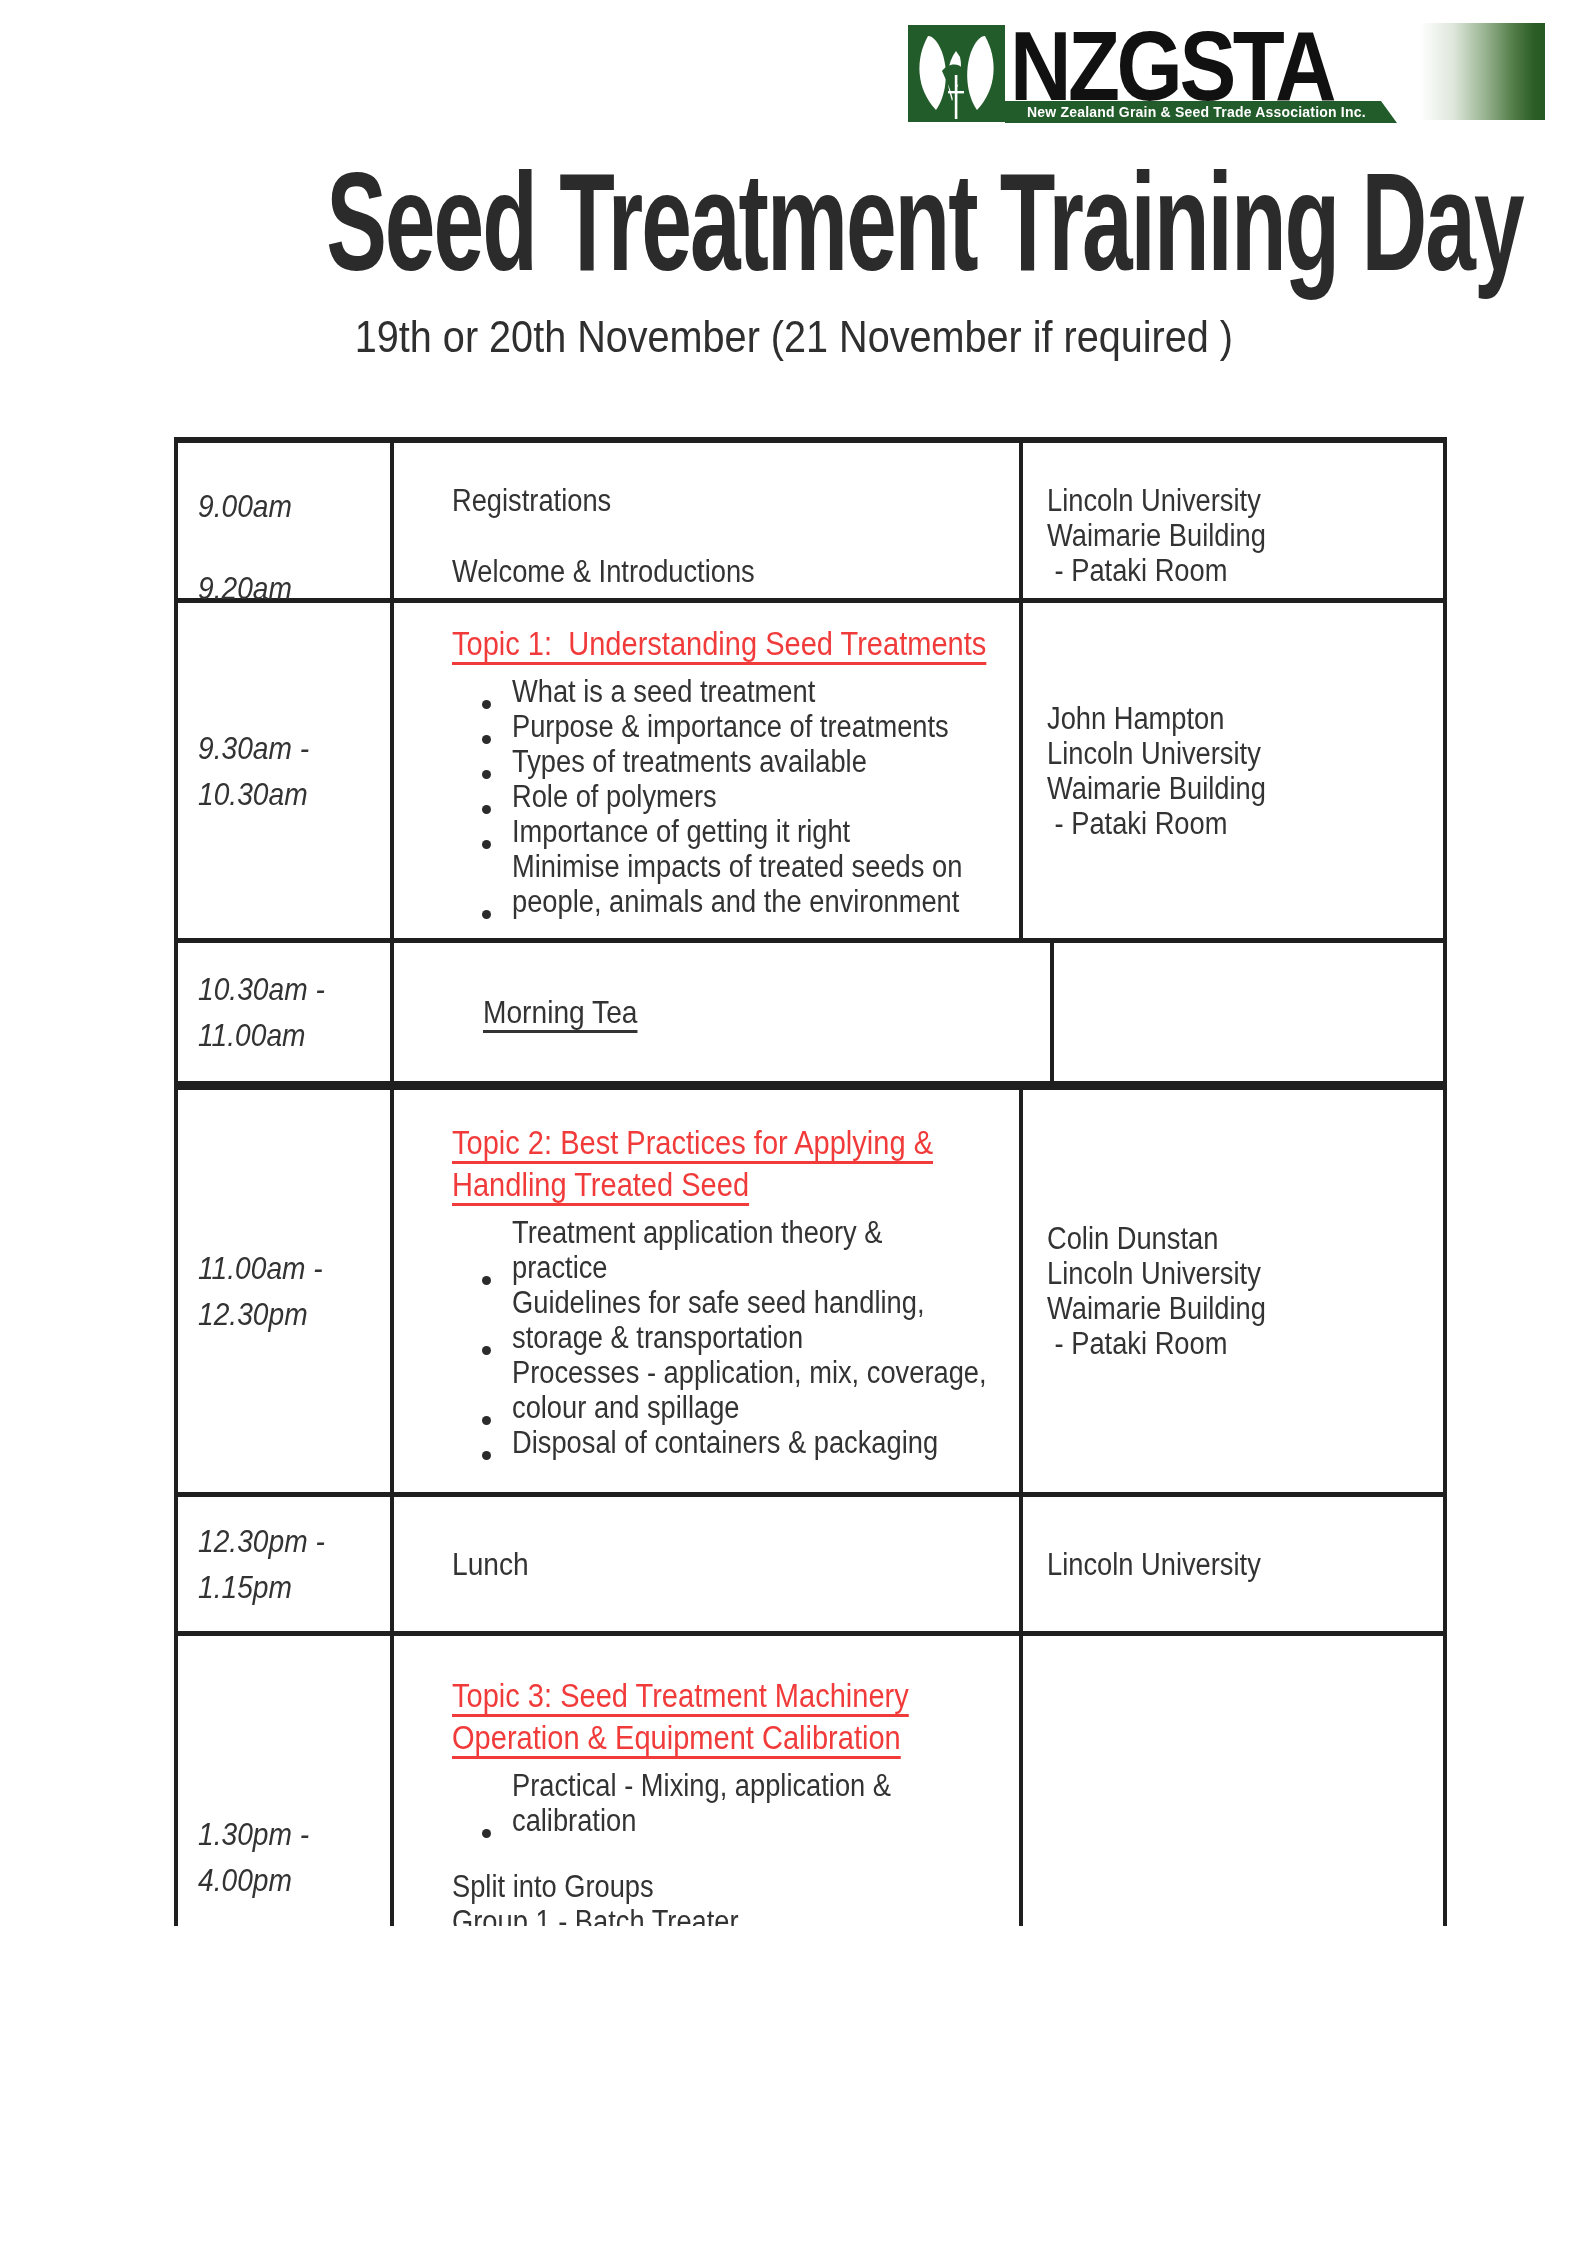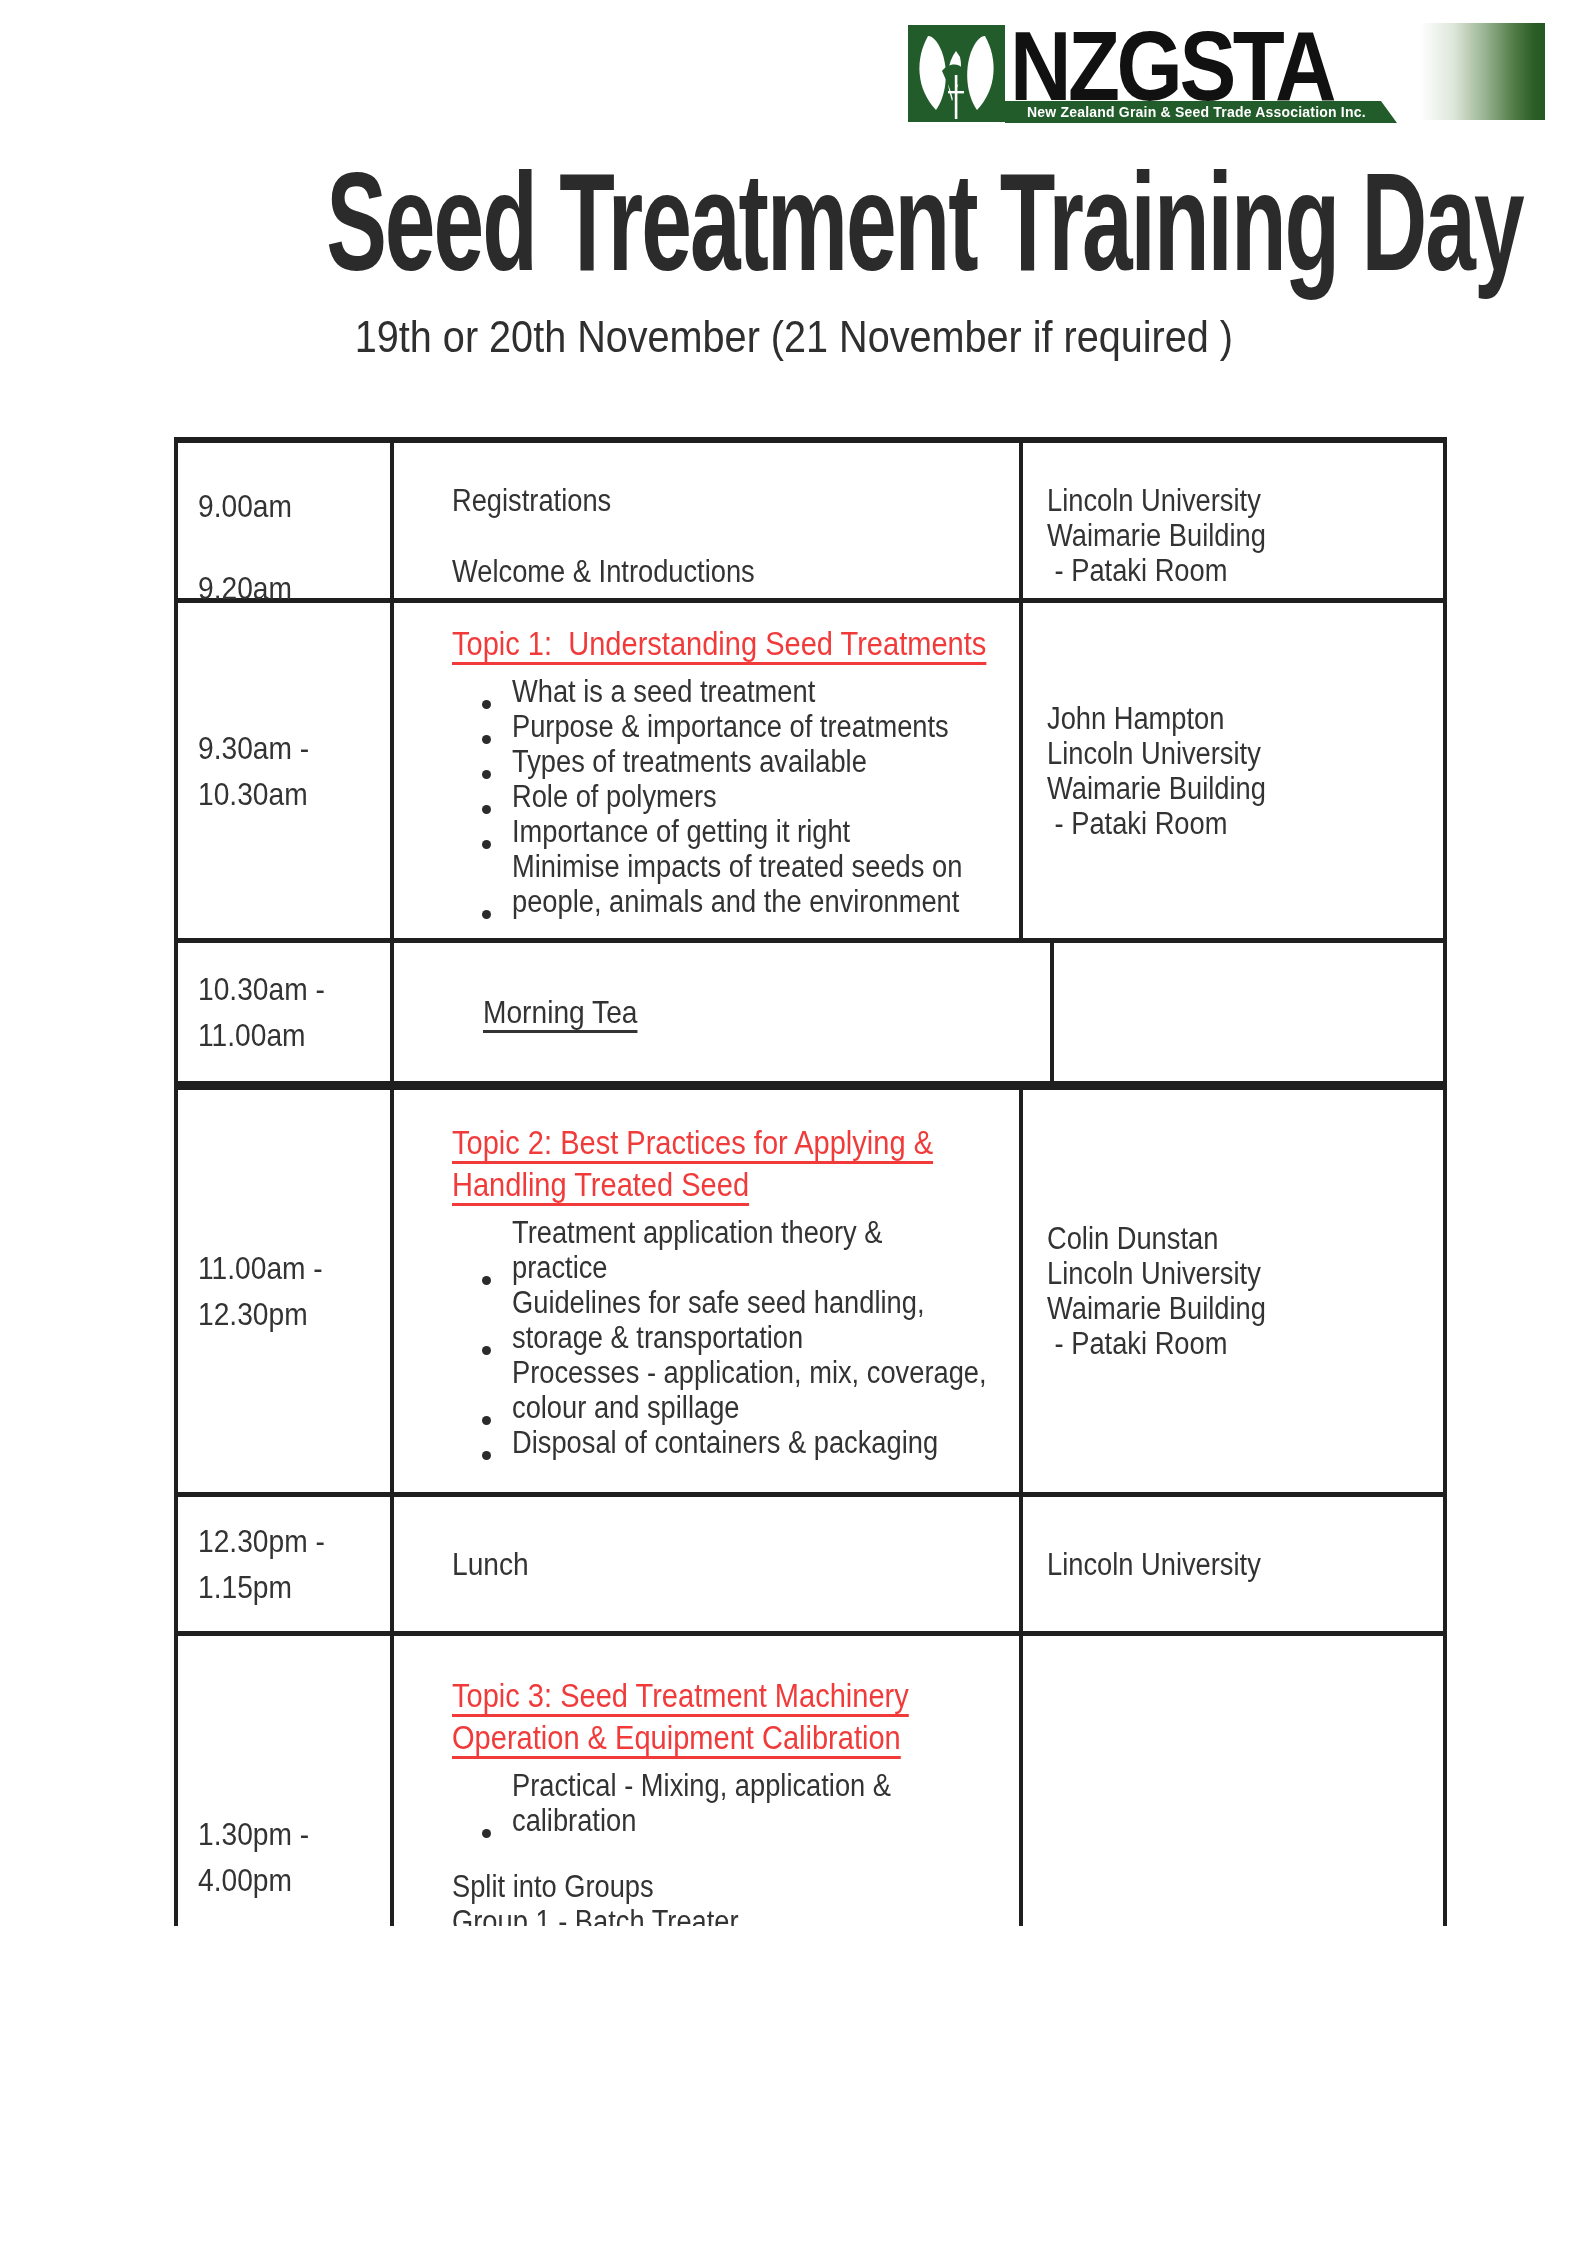--- a/index.html
+++ b/index.html
@@ -52,21 +52,21 @@
   .row:last-child { border-bottom:none; }
   .row.heavy-bottom { border-bottom-width:9px; }
   .row.r1 { height:160px; }
   .row.r2 { height:340px; }
   .row.r3 { height:147px;gap:31px; }
   .row.r4 { height:407px; }
   .row.r5 { height:139px; }
   .row.r6 { height:442px; }
   .cell { min-width:0; }
   .c-time, .c-main { border-right:4px solid #1f1f1f; }
-  .c-time { padding-left:20px; }
+  .c-time { padding-left:20px;font-style:italic; }
   .c-main { padding-left:16px;margin-left:42px; }
   .c-loc  { padding-left:24px; }
   .v-center { display:flex; flex-direction:column; justify-content:center; align-items:flex-start; }
 
   
   .cx {
     display:inline-block; white-space:pre;
     transform:scaleX(0.88); transform-origin:0 0;
   }
   .time-text { font-size:32px; line-height:46px; color:#333; }

